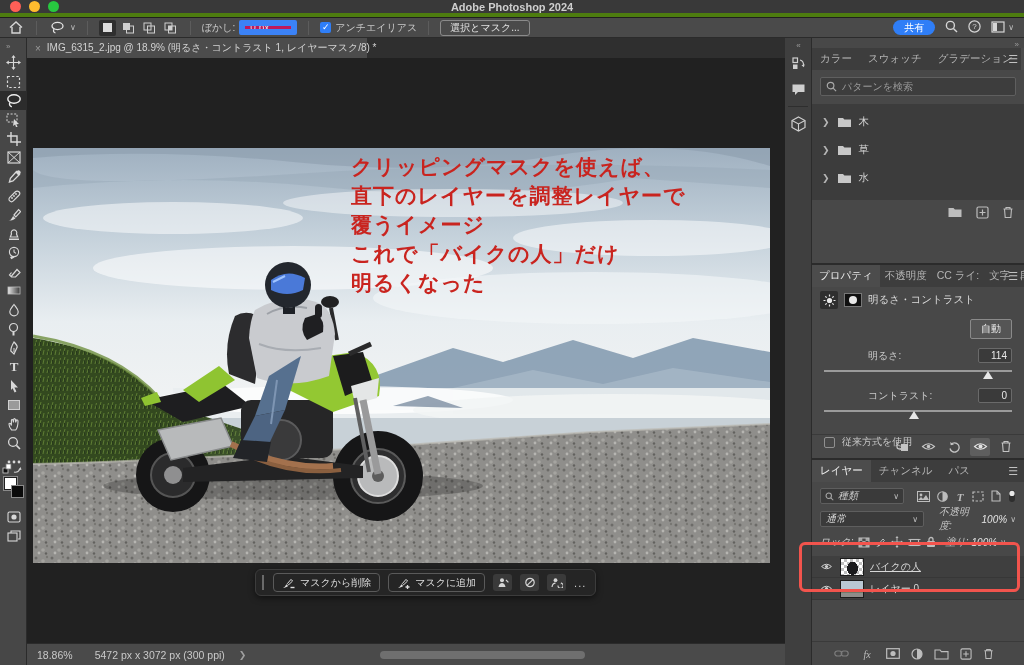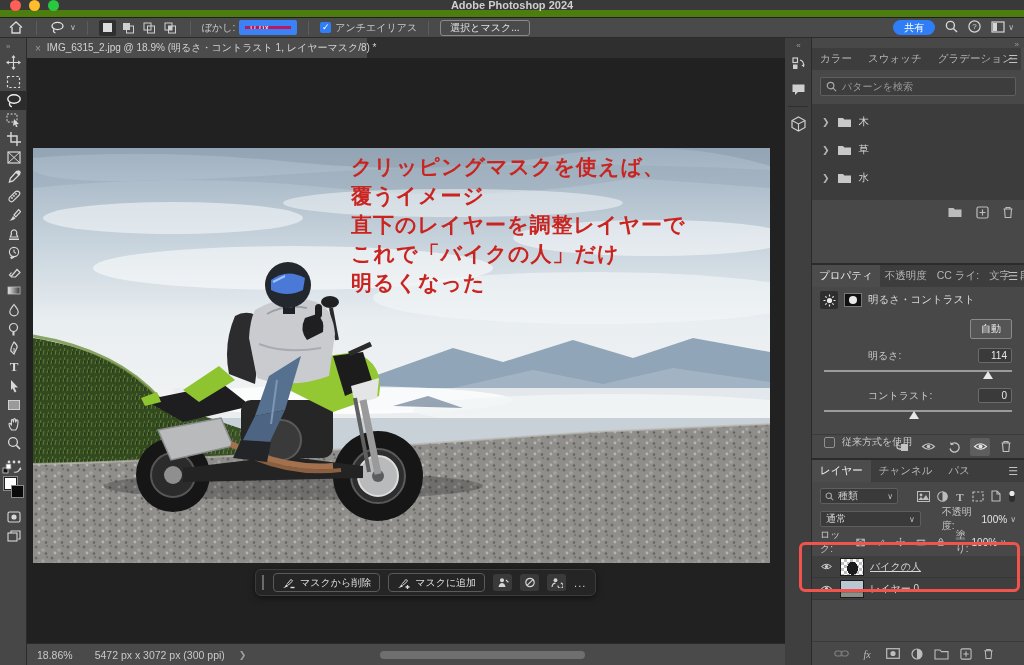--- a/index.html
+++ b/index.html
@@ -1,21 +1,21 @@
 <!DOCTYPE html>
 <html><head>
 <meta charset="utf-8">
 <style>
   * { margin:0; padding:0; box-sizing:border-box; }
   html,body { width:1024px; height:665px; overflow:hidden; }
   body { font-family:"Liberation Sans","DejaVu Sans",sans-serif; background:#1f1f1f; color:#c9c9c9; }
   #app { position:relative; width:1024px; height:665px; background:#1f1f1f; }
 
   
-  #titlebar { position:absolute; left:0; top:0; width:1024px; height:17px; background:#393939; border-bottom:7px solid #4d7c0f; display:flex; align-items:center; }
+  #titlebar { position:absolute; left:0; top:0; width:1024px; height:17px; background:#393939; border-bottom:4px solid #4d7c0f; display:flex; align-items:center; }
   .lights { display:flex; gap:8px; margin-left:10px; }
   .light { width:11px; height:11px; border-radius:50%; }
   .light.red { background:#ff5f57; } .light.yellow { background:#febc2e; } .light.green { background:#28c840; }
   #win-title { position:absolute; left:0; right:0; text-align:center; font-size:11px; color:#cfcfcf; font-weight:bold; }
 
   
   #optionsbar { position:absolute; left:0; top:18px; width:1024px; height:20px; background:#4a4a4a; border-bottom:1px solid #2b2b2b; display:flex; align-items:center; font-size:10px; }
   .ob-group { display:flex; align-items:center; gap:4px; }
   .ob-sep { width:1px; height:14px; background:#5c5c5c; margin:0 7px; }
   .ob-icon { width:18px; height:16px; display:flex; align-items:center; justify-content:center; }
@@ -101,21 +101,21 @@
   .slider { position:relative; height:12px; margin-top:4px; }
   .slider .track { position:absolute; left:0; right:0; top:3px; height:2px; background:#9b9b9b; }
   .slider .thumb { position:absolute; top:4px; width:0; height:0; border-left:5px solid transparent; border-right:5px solid transparent; border-bottom:8px solid #e8e8e8; transform:translateX(-5px); }
   #legacy-row { display:flex; align-items:center; gap:7px; margin-top:16px; font-size:10px; color:#c9c9c9; }
   #legacy-check { width:11px; height:11px; border:1px solid #909090; border-radius:2px; background:transparent; }
   .props-footer { position:absolute; bottom:0; left:0; right:0; height:24px; border-top:1px solid #3a3a3a; display:flex; align-items:center; justify-content:flex-end; gap:6px; padding-right:8px; }
   .pf-ico { width:20px; height:18px; display:flex; align-items:center; justify-content:center; border-radius:2px; }
   .pf-ico.active { background:#5e5e5e; }
 
   
-  .lrow { height:20px; display:flex; align-items:center; padding:0 8px; gap:11px; font-size:10px; color:#c6c6c6; }
+  .lrow { height:20px; display:flex; align-items:center; padding:0 8px; gap:5px; font-size:10px; color:#c6c6c6;font-style:italic; }
   #filter-field { width:86px; height:16px; background:#3a3a3a; border:1px solid #5e5e5e; border-radius:2px; display:flex; align-items:center; gap:4px; padding:0 4px; color:#cfcfcf; }
   #filter-icons { display:flex; align-items:center; gap:7px; margin-left:8px; }
   #blend-select { width:108px; height:16px; background:#3a3a3a; border:1px solid #5e5e5e; border-radius:2px; display:flex; align-items:center; padding:0 5px; color:#dcdcdc; }
   #blend-select .chev, #filter-field .chev { margin-left:auto; }
   .mini-sel { display:flex; align-items:center; gap:3px; }
   #layers-list { background:#3f3f3f; }
   .layer-row { height:22px; display:flex; align-items:center; gap:6px; padding-left:6px; border-bottom:1px solid #373737; font-size:10px; color:#d8d8d8; }
   .layer-row.selected { background:#585858; }
   .eye-cell { width:16px; display:flex; justify-content:center; }
   .thumb { width:24px; height:18px; flex:none; }
@@ -490,22 +490,22 @@
 
             <path d="M236 228 L268 208 L252 262 L222 268 Z" fill="#56708f"></path>
             <path d="M252 262 L236 296 L206 300 L222 268 Z" fill="#4d6482"></path>
             <path d="M244 232 L238 276" stroke="#7e95b3" stroke-width="2" fill="none"></path>
 
             <path d="M208 292 L238 294 L234 314 L200 310 Z" fill="#222428"></path>
           </g>
         </svg>
         <div id="overlay-text" style="color: rgb(201, 36, 31);">
           <div>クリッピングマスクを使えば、</div>
+          <div>直下のレイヤーを調整レイヤーで</div>
           <div>覆うイメージ</div>
-          <div>直下のレイヤーを調整レイヤーで</div>
           <div>これで「バイクの人」だけ</div>
           <div>明るくなった</div>
         </div>
       </div>
 
       <div id="taskbar">
         <div class="grip"></div>
         <div class="tb-btn">
           <svg width="13" height="12" viewBox="0 0 13 12">
               <path d="M1 11c2-.8 2.2-2 3.4-3.8l1.8 1.8C4.6 10.4 3.2 10.6 1 11z" fill="#dedede"></path>

